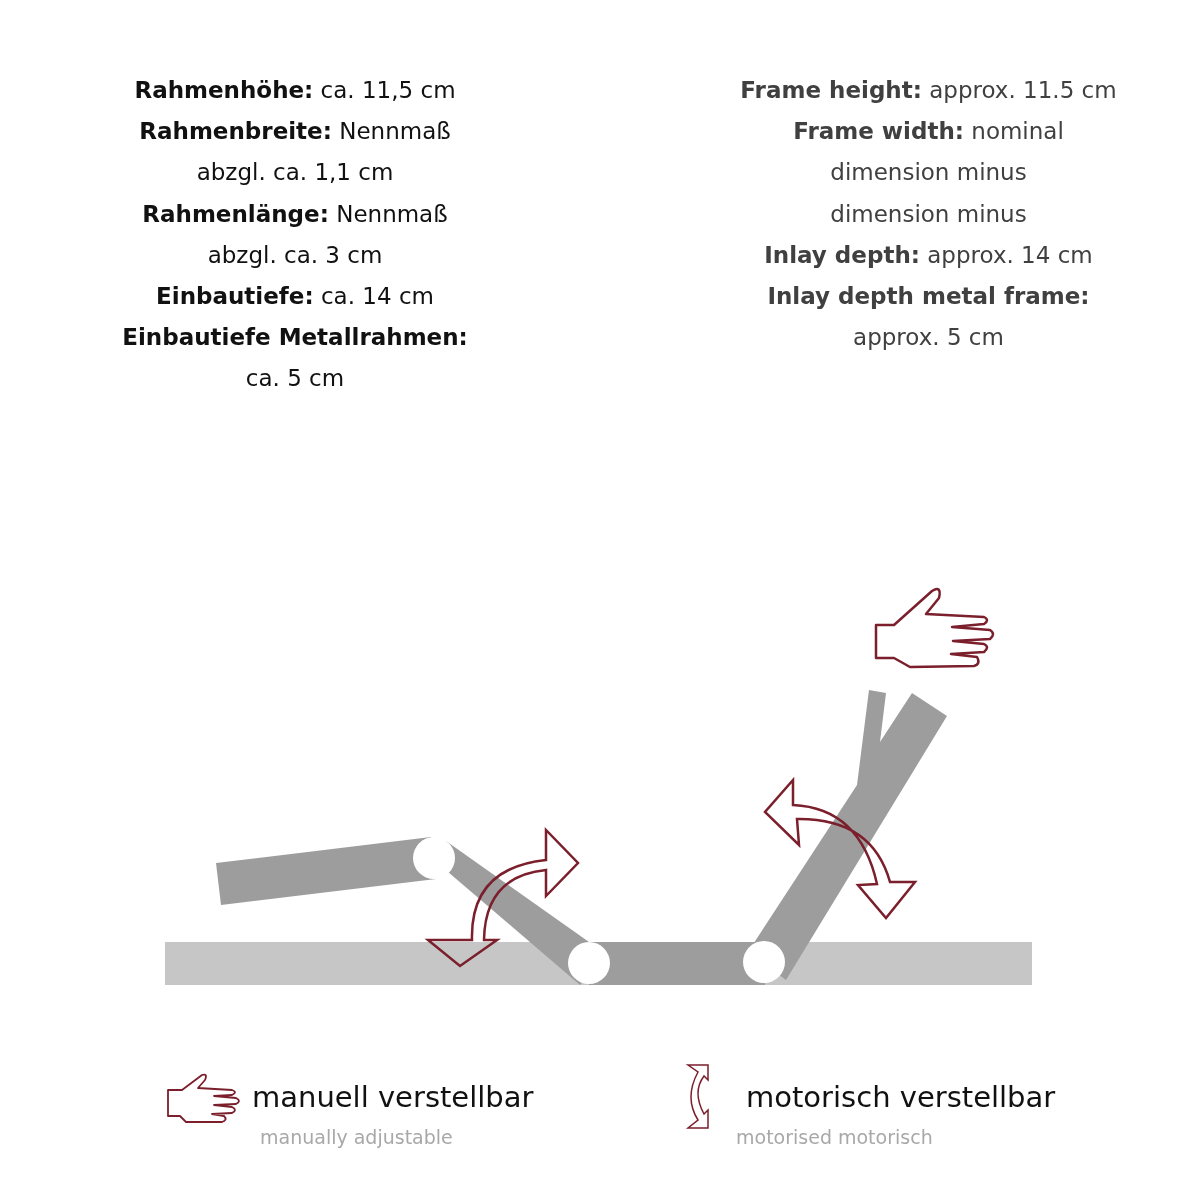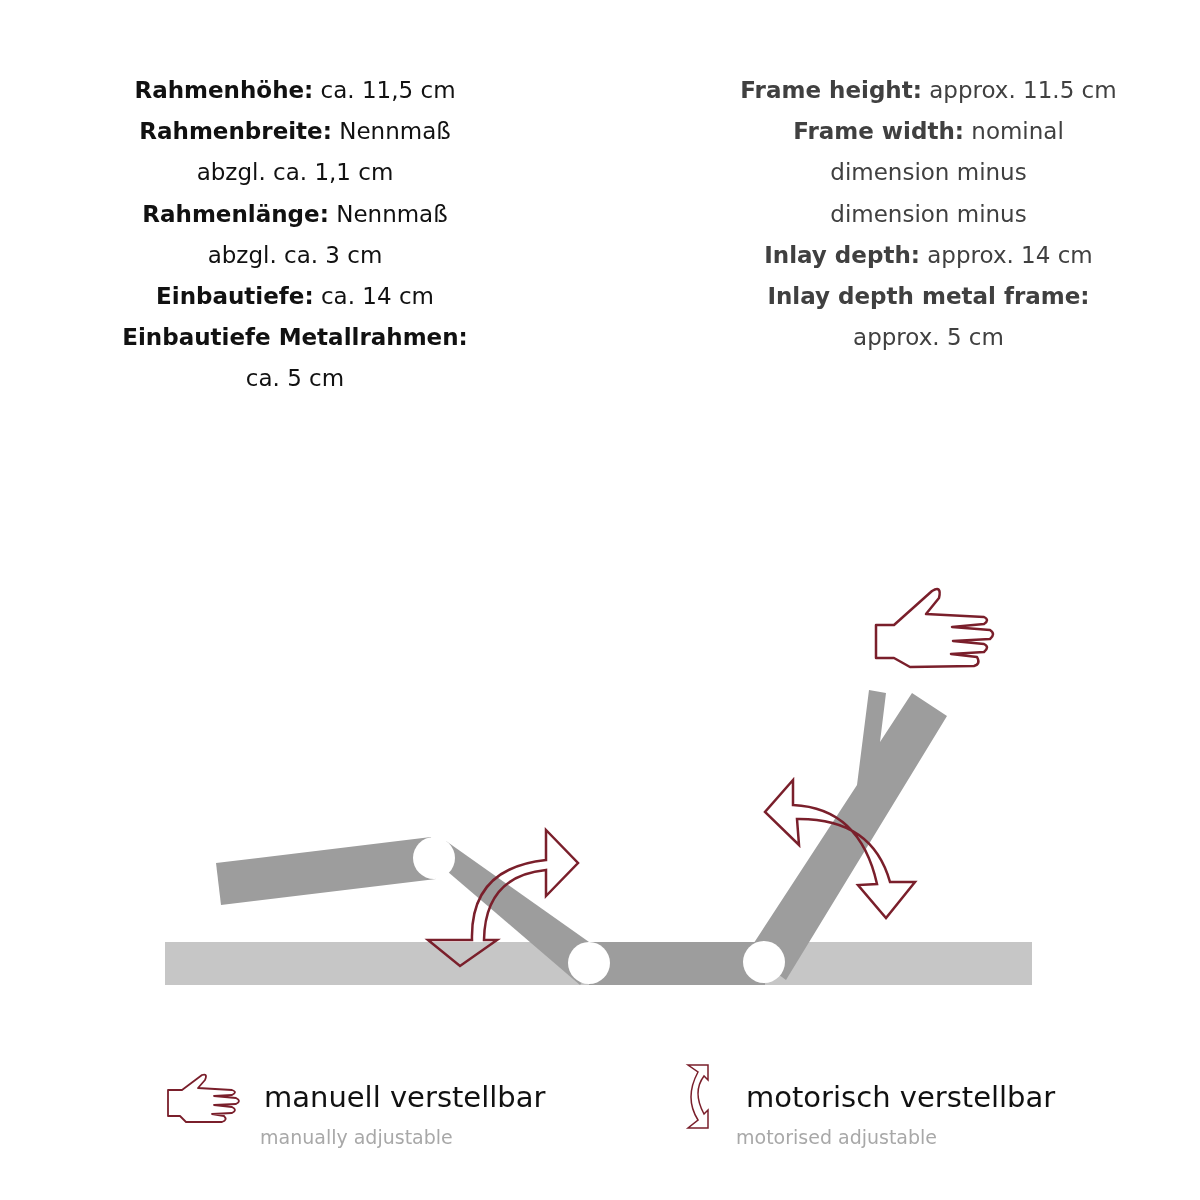--- a/index.html
+++ b/index.html
@@ -65,23 +65,23 @@
 
   <g fill="none" stroke="#7a1f2b" stroke-width="2.5" stroke-linejoin="round">
     <path d="M 876,625 L 894,625 L 932,591 Q 942,585 939,598 L 926,614 L 984,617 Q 990,620 984,624 L 952,627 L 990,630 Q 996,634 990,639 L 953,641 L 984,644 Q 990,647 984,652 L 951,654 L 977,657 Q 981,664 974,666 L 910,667 L 894,658 L 876,658 Z"></path>
   </g>
 </svg>
 
 <div class="legend-item" style="left:160px; top:1070px;">
   <svg width="84" height="60" viewBox="0 0 84 60" style="position:absolute; left:0; top:0;">
     <path d="M 8,20 L 22,20 L 42,5 Q 48,3 45,10 L 38,18 L 72,20 Q 78,22 72,25 L 54,26 L 76,28 Q 82,31 76,34 L 54,35 L 72,37 Q 78,40 72,43 L 52,44 L 64,46 Q 68,50 62,52 L 26,52 L 20,46 L 8,46 Z" fill="none" stroke="#7a1f2b" stroke-width="1.8" stroke-linejoin="round"></path>
   </svg>
-  <span class="legend-de" style="left:104px; top:10px;">manuell verstellbar</span>
+  <span class="legend-de" style="left:92px; top:10px;">manuell verstellbar</span>
   <span class="legend-en" style="left:100px; top:56px;">manually adjustable</span>
 </div>
 
 <div class="legend-item" style="left:680px; top:1062px;">
   <svg width="40" height="70" viewBox="0 0 40 70" style="position:absolute; left:0; top:0;">
     <path d="M 8,3 L 28,3 L 28,18 L 24,14 Q 12,30 24,52 L 28,48 L 28,66 L 8,66 L 18,58 Q 4,36 18,10 Z" fill="none" stroke="#7a1f2b" stroke-width="1.5" stroke-linejoin="miter"></path>
   </svg>
   <span class="legend-de" style="left:56px; top:18px;margin-left:10px;">motorisch verstellbar</span>
-  <span class="legend-en" style="left:56px; top:64px;">motorised adjustable</span>
+  <span class="legend-en" style="left:56px; top:64px;">motorised motorisch</span>
 </div>
 
 </body></html>

